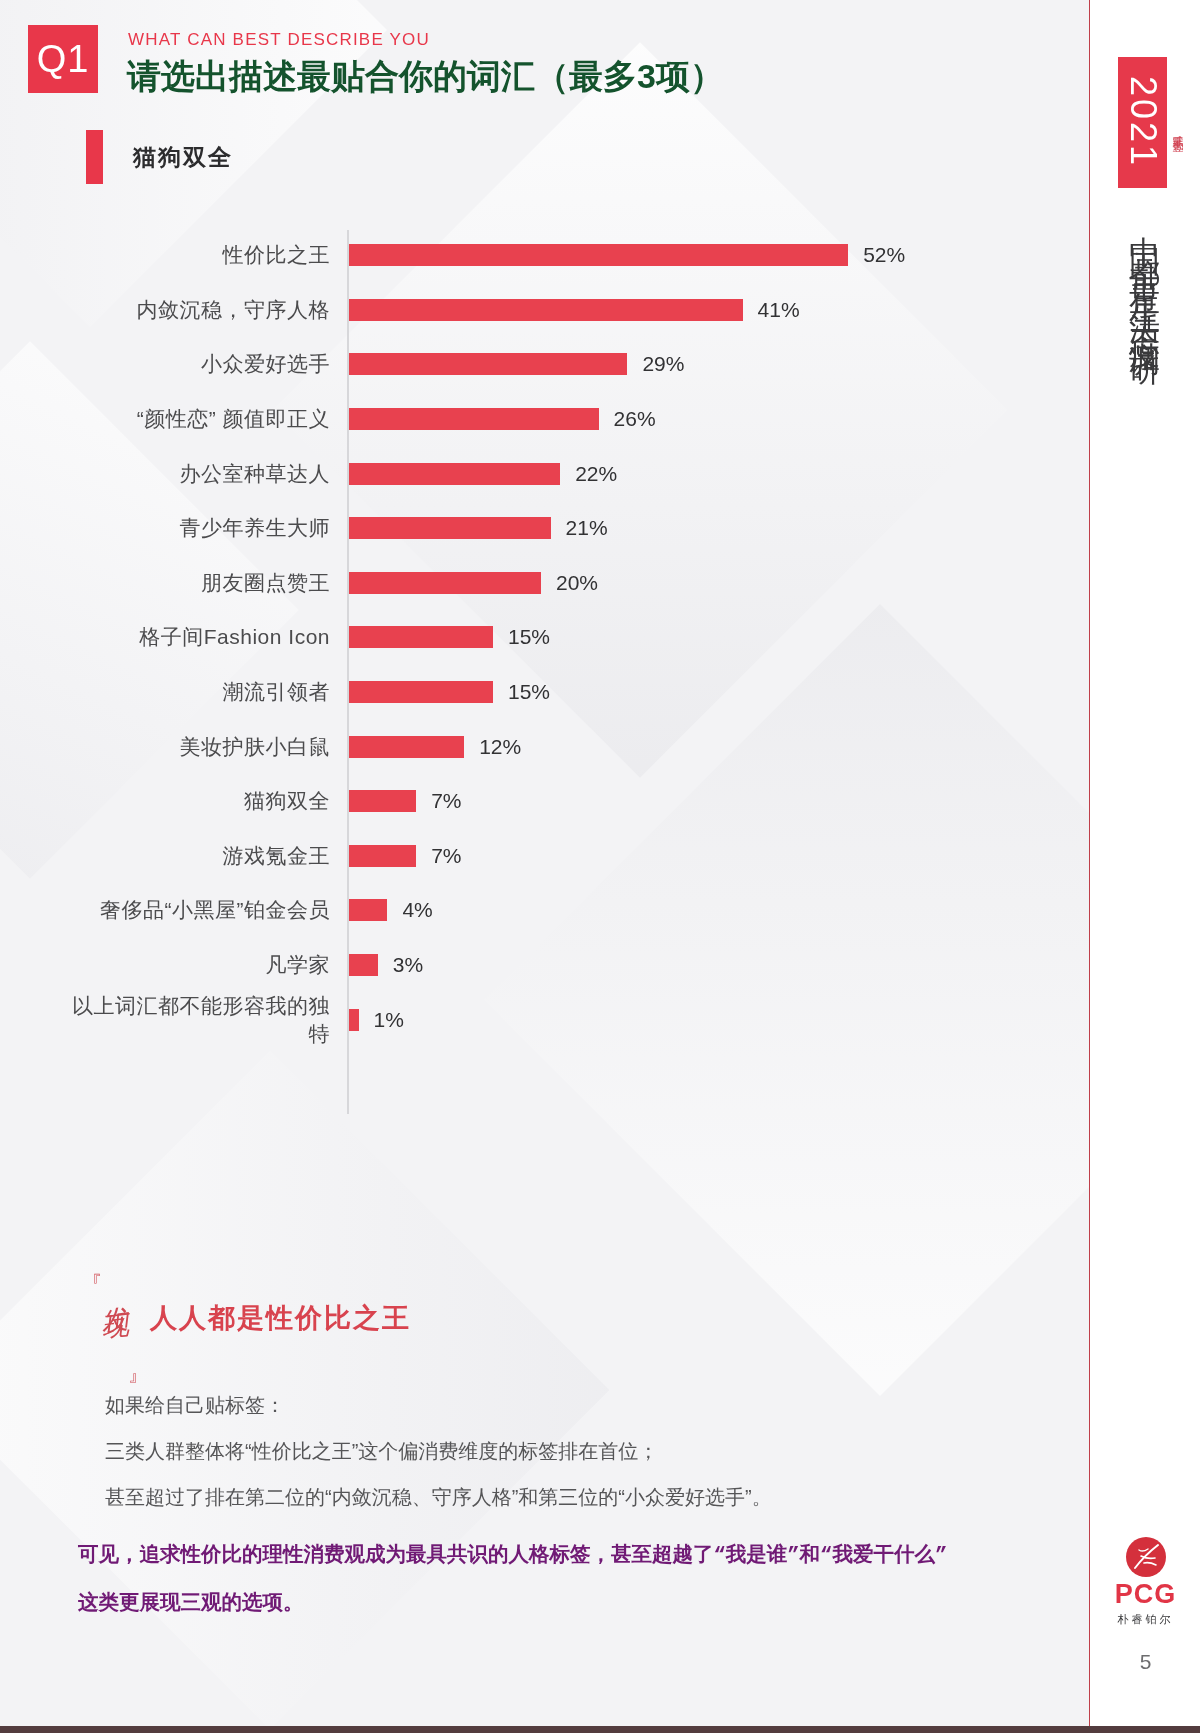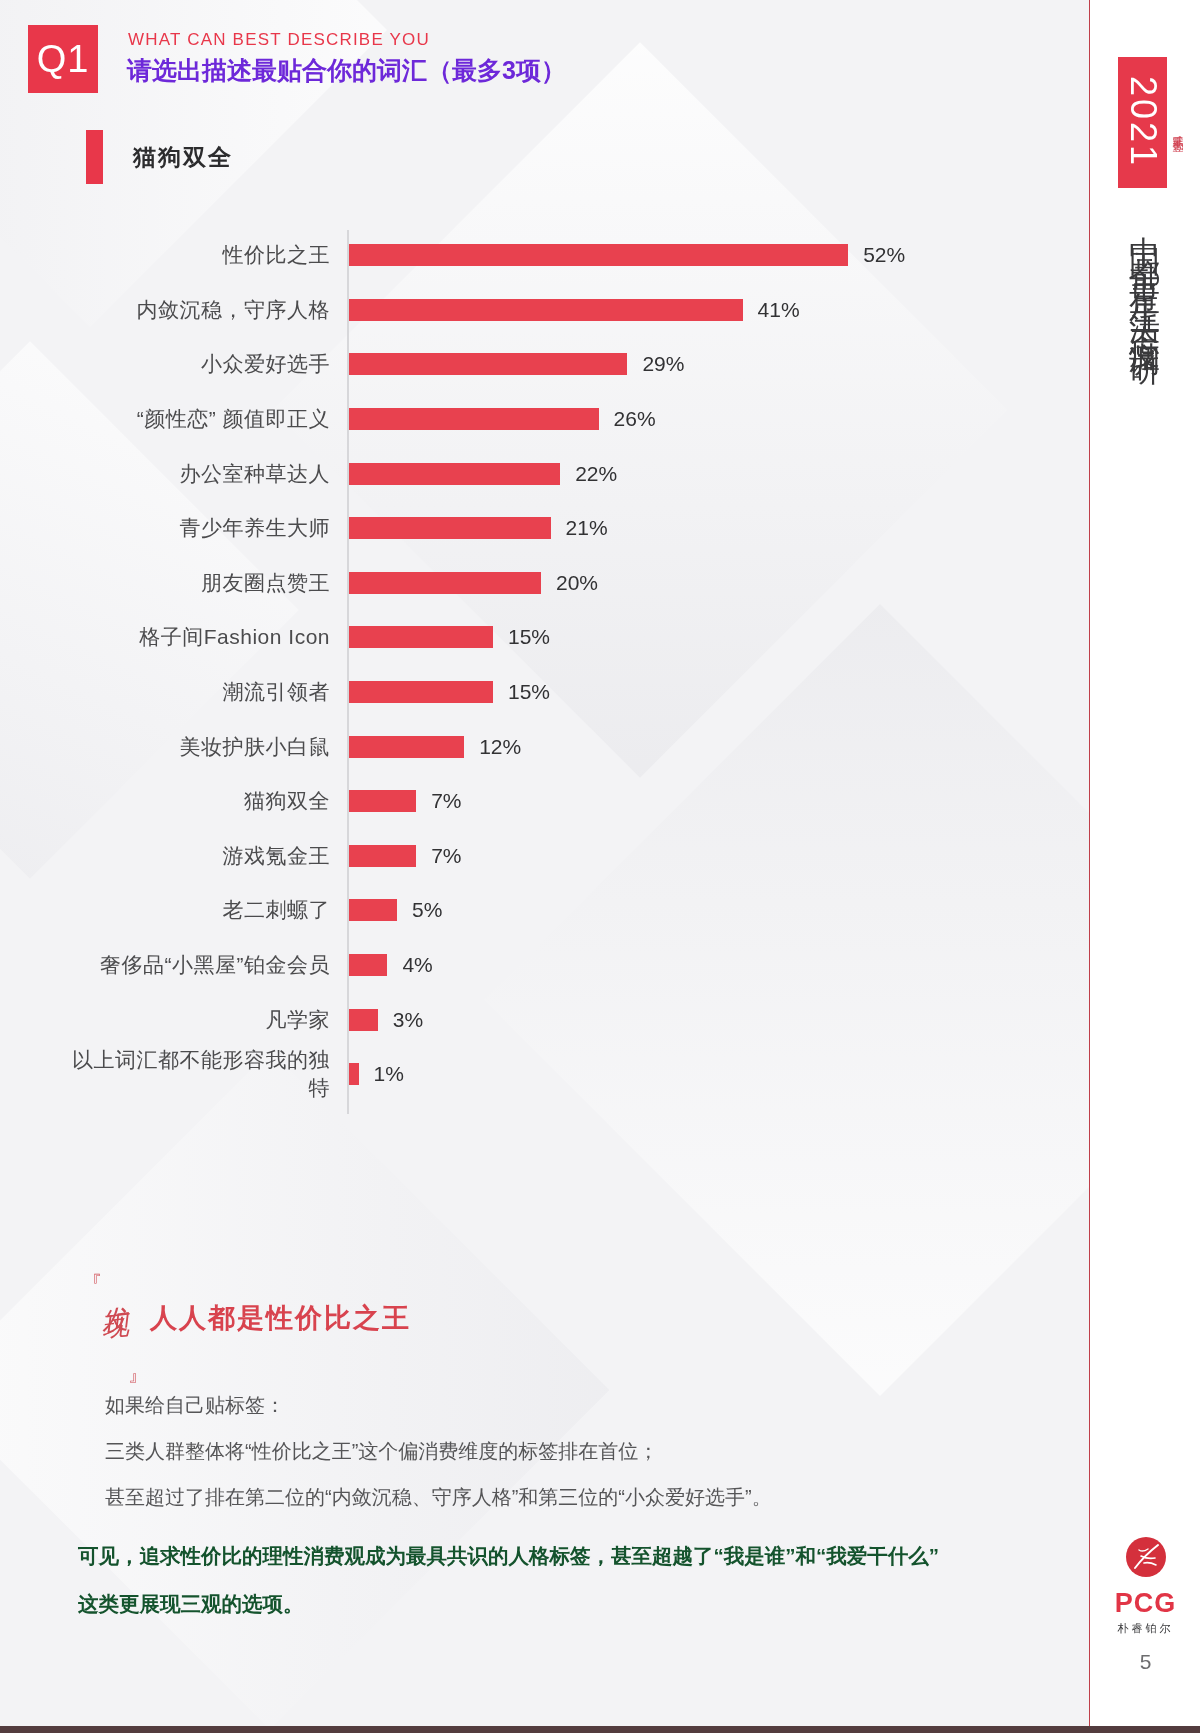--- a/index.html
+++ b/index.html
@@ -14,21 +14,21 @@
   .d3 { top:1150px; left:30px; width:480px; height:480px; background:linear-gradient(45deg, rgba(255,255,255,.65), rgba(222,222,227,.25)); transform:rotate(45deg); }
   .d4 { top:-180px; left:-120px; width:420px; height:420px; background:linear-gradient(225deg, rgba(255,255,255,.7), rgba(222,222,227,.25)); transform:rotate(45deg); }
   .d5 { top:420px; left:-160px; width:380px; height:380px; background:linear-gradient(160deg, rgba(255,255,255,.6), rgba(224,224,229,.25)); transform:rotate(45deg); }
 
   .content { position:absolute; inset:0; z-index:2; }
 
   
   .q-badge { position:absolute; left:28px; top:25px; width:70px; height:68px; background:var(--accent,#e8374a);
              color:#fff; font-size:38px; display:flex; align-items:center; justify-content:center; font-weight:400; letter-spacing:1px; }
   .eyebrow { position:absolute; left:128px; top:30px; font-size:17px; color:var(--accent,#e8374a); letter-spacing:1.2px; font-weight:500; }
-  .page-title { position:absolute; left:127px; top:54px; font-size:25px; color:#6d28d9; font-weight:600; }
+  .page-title { position:absolute; left:127px; top:54px; font-size:34px; color:#14532d; font-weight:600; }
 
   .section { position:absolute; left:86px; top:130px; display:flex; align-items:center; }
   .section-marker { width:17px; height:54px; background:var(--accent,#e8374a); }
   .section-label { margin-left:30px; font-size:23px; color:#2c2c2e; font-weight:700; letter-spacing:2px; }
 
   
   .chart { position:absolute; left:60px; top:228px; width:1000px; height:888px; }
   .chart-axis { position:absolute; left:287px; top:2px; height:884px; width:2px; background:#d7d7da; }
   .chart-rows { position:relative; }
   .chart-row { height:54.6px; display:flex; align-items:center; }
@@ -40,33 +40,33 @@
   
   .stamp { position:absolute; left:84px; top:1278px; width:58px; height:100px; color:#cf4a52; font-family:"DejaVu Serif", serif; }
   .stamp-open { position:absolute; left:-2px; top:-8px; font-size:20px; }
   .stamp-text { position:absolute; left:14px; top:8px; writing-mode:vertical-rl; text-orientation:upright; font-size:27px; line-height:1;
                 letter-spacing:6px; transform:rotate(-7deg); font-style:italic; }
   .stamp-close { position:absolute; right:-6px; bottom:-10px; font-size:20px; }
   .discovery-headline { position:absolute; left:150px; top:1300px; font-size:27px; font-weight:700; color:var(--headline,#d8434e); letter-spacing:2px; }
 
   .body-text { position:absolute; left:78px; top:1382px; width:900px; font-size:20px; color:#555557; }
   .body-text .line { height:46px; line-height:46px;margin-left:27px; }
-  .emphasis-text { position:absolute; left:78px; top:1532px; width:940px; font-size:20.5px; color:#14532d; font-weight:700; }
+  .emphasis-text { position:absolute; left:78px; top:1532px; width:940px; font-size:20.5px; color:#701a75; font-weight:700;font-family:Liberation Mono, monospace; }
   .emphasis-text .line { height:48px; line-height:48px; }
 
   
   .sidebar { position:absolute; left:1089px; top:0; width:111px; height:1733px; background:#ffffff; border-left:1px solid var(--divider,#bf3f4a); z-index:3; }
   .year-box { position:absolute; left:28px; top:57px; width:49px; height:131px; background:#e6394b; display:flex; align-items:center; justify-content:center; }
   .year-box span { writing-mode:vertical-rl; color:#fff; font-size:36px; letter-spacing:3px; font-weight:400; }
   .year-caption { position:absolute; left:80px; top:126px; writing-mode:vertical-rl; text-orientation:upright; font-size:11px; color:#d04050; letter-spacing:2px; }
   .vertical-title { position:absolute; left:33px; top:212px; writing-mode:vertical-rl; text-orientation:upright; font-size:31px; color:#39393b; letter-spacing:11px; font-weight:500; }
 
   .logo { position:absolute; left:0; top:1536px; width:111px; text-align:center; }
   .logo-mark { display:block; margin:0 auto; }
-  .logo-text { display:block; margin-top:12px; font-size:27px; font-weight:700; color:#e13546; letter-spacing:1px; line-height:1; }
+  .logo-text { display:block; margin-top:3px; font-size:27px; font-weight:700; color:#e13546; letter-spacing:1px; line-height:1; }
   .logo-subtext { display:block; margin-top:4px; font-size:11px; color:#3a3a3c; letter-spacing:3px; }
   .page-number { position:absolute; left:0; top:1650px; width:111px; text-align:center; font-size:21px; color:#6d6d6f; }
 
   .bottom-strip { position:absolute; left:0; bottom:0; width:1200px; height:7px; background:var(--footer,#533c3e); z-index:4; }
 </style>
 </head>
 <body>
 
 <div class="page">
 
@@ -165,27 +165,20 @@
             <div class="row-barwrap">
               <div class="row-bar" style="width: 67.2px;"></div>
               <div class="row-value">7%</div>
             </div>
           </div>
           <div class="chart-row">
             <div class="row-label">游戏氪金王</div>
             <div class="row-barwrap">
               <div class="row-bar" style="width: 67.2px;"></div>
               <div class="row-value">7%</div>
-            </div>
-          </div>
-          <div class="chart-row">
-            <div class="row-label">老二刺螈了</div>
-            <div class="row-barwrap">
-              <div class="row-bar" style="width: 48px;"></div>
-              <div class="row-value">5%</div>
             </div>
           </div>
           <div class="chart-row">
             <div class="row-label">奢侈品“小黑屋”铂金会员</div>
             <div class="row-barwrap">
               <div class="row-bar" style="width: 38.4px;"></div>
               <div class="row-value">4%</div>
             </div>
           </div>
           <div class="chart-row">

